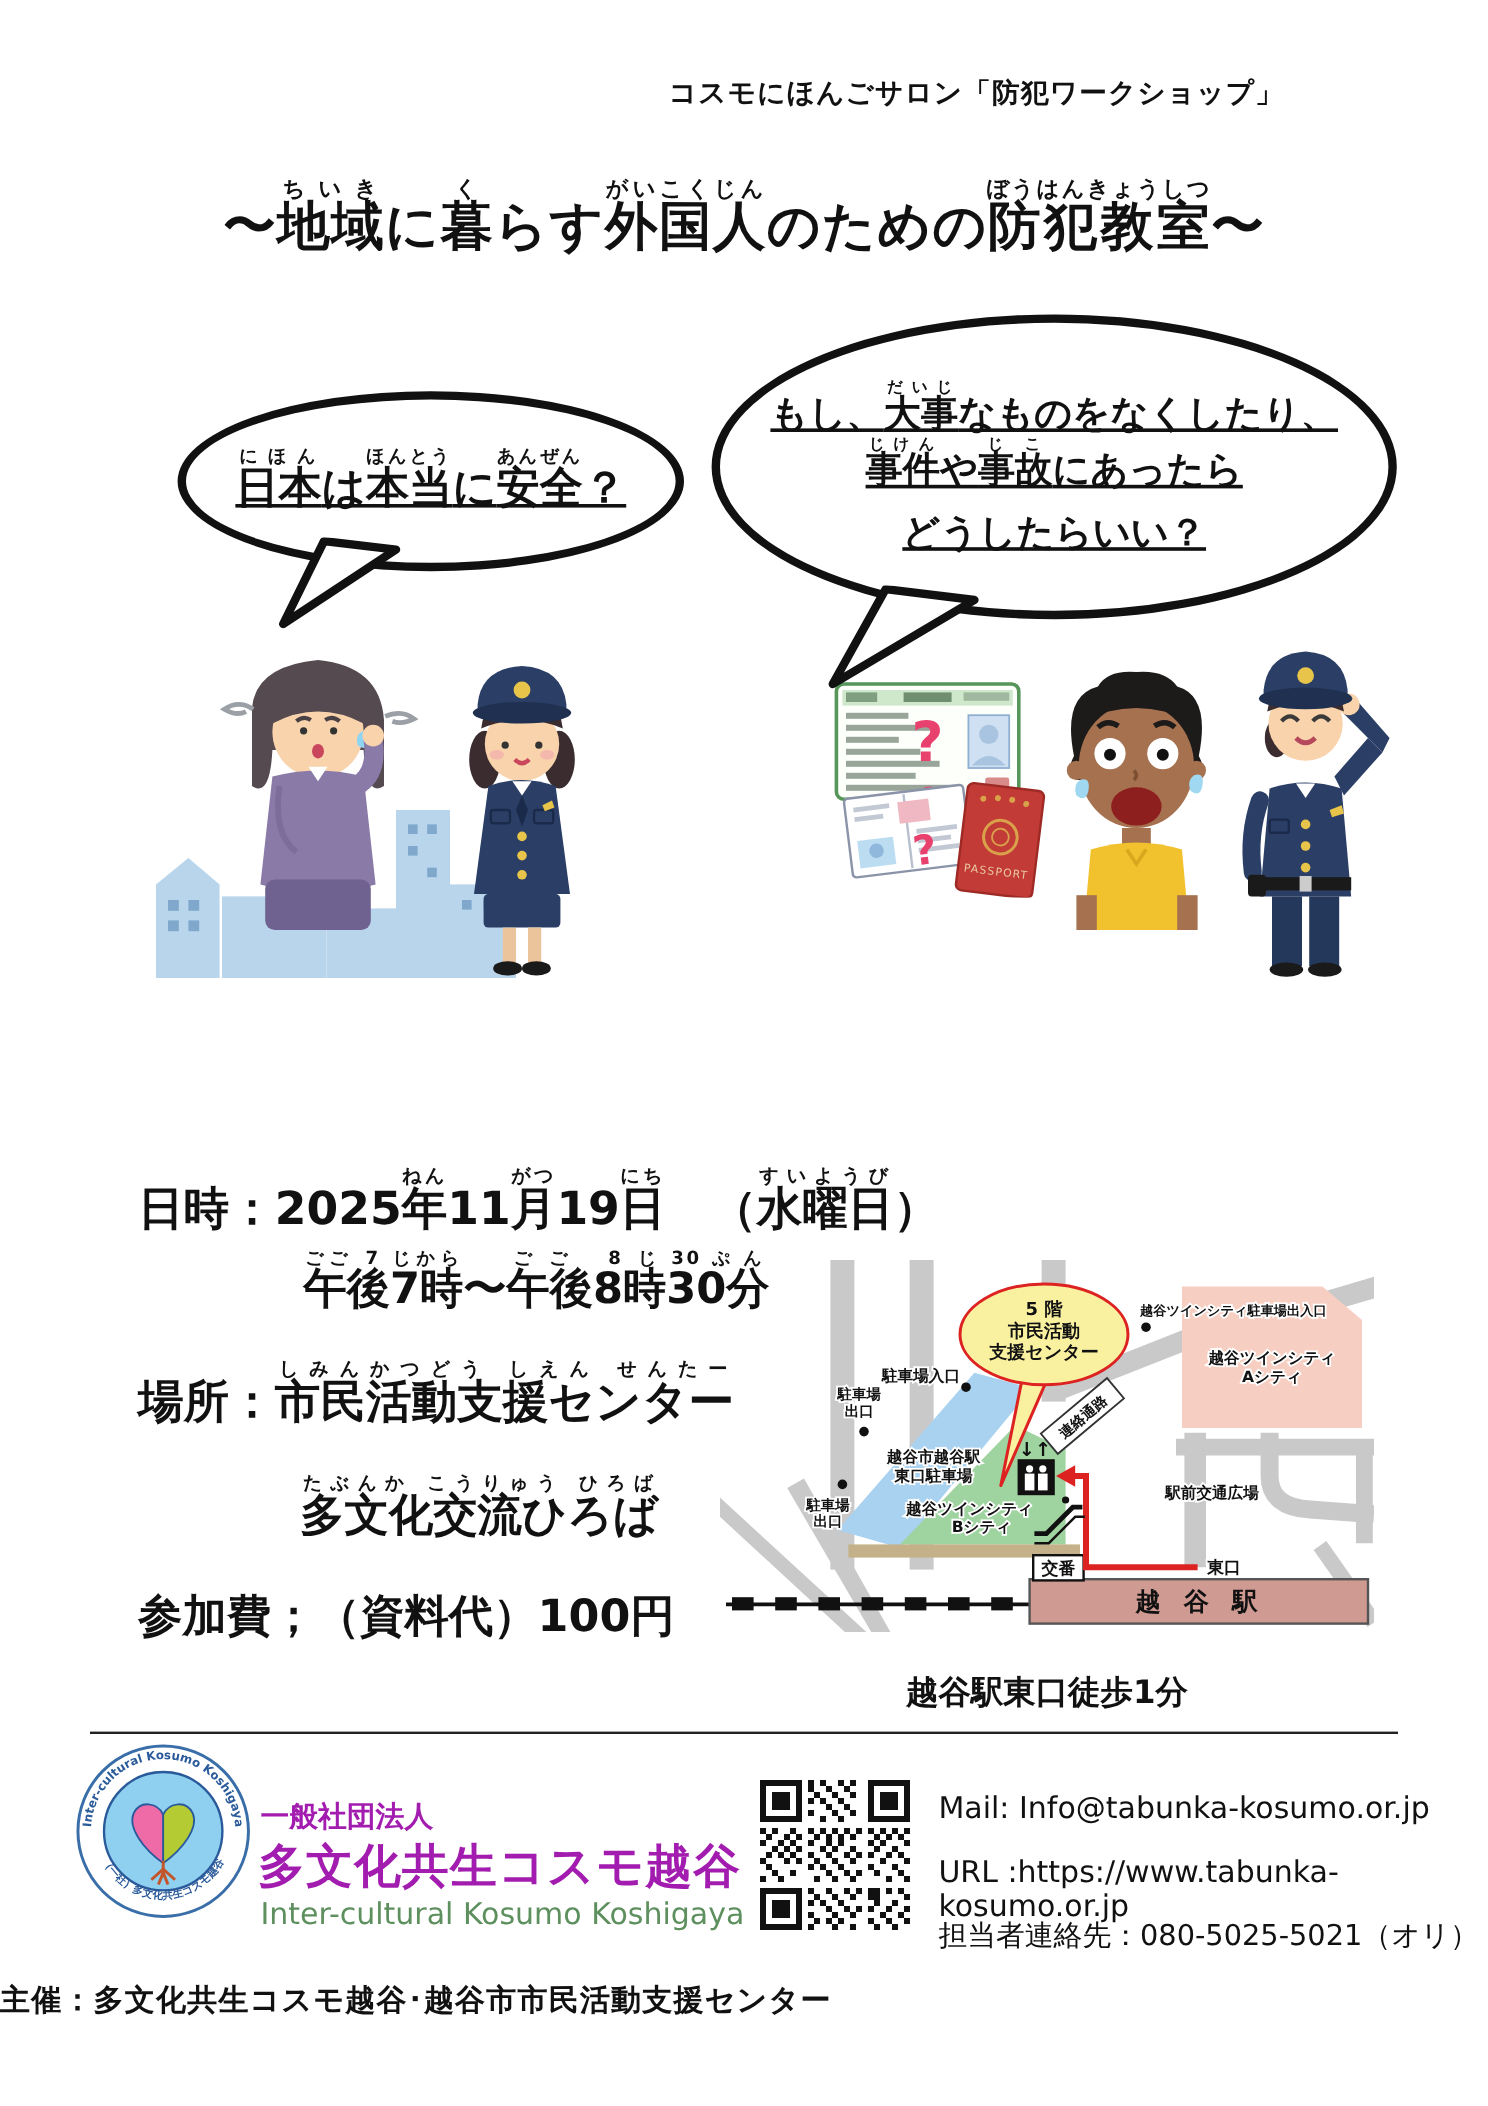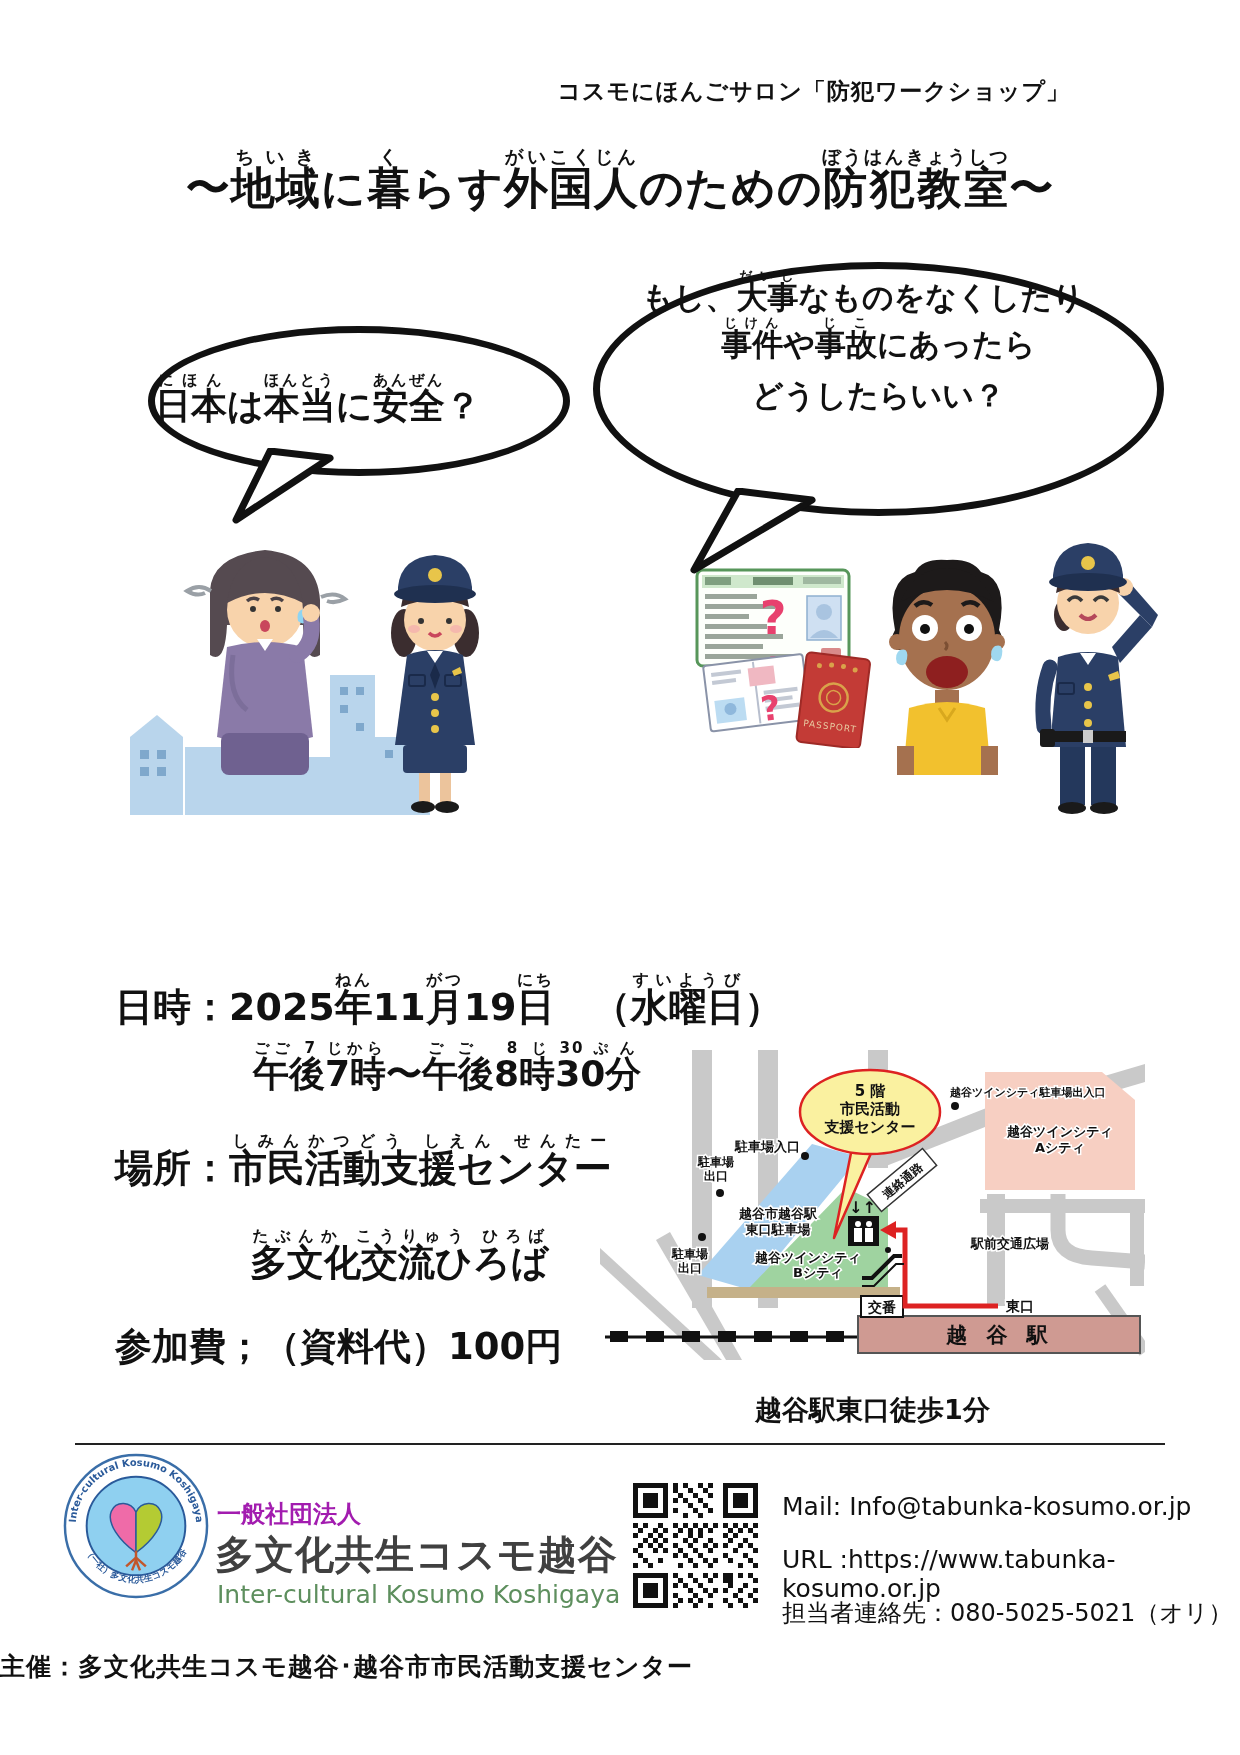--- a/index.html
+++ b/index.html
@@ -2,46 +2,46 @@
 <html><head>
 <meta charset="utf-8">
 <style>
   html,body{margin:0;padding:0;background:#888;}
   .page{
     position:relative;width:1240px;height:1755px;background:#fff;margin:0 auto;
     font-family:"DejaVu Sans","Liberation Sans",sans-serif;color:#111;overflow:hidden;
   }
   .abs{position:absolute;}
   
-  .top-note{top:76px;right:170px;font-size:23px;font-weight:700;letter-spacing:1px;margin-left:32px;}
+  .top-note{top:62px;right:170px;font-size:23px;font-weight:700;letter-spacing:1px;margin-left:32px;}
   .title{top:148px;left:0;width:100%;text-align:center;font-size:44px;font-weight:800;letter-spacing:1px;white-space:nowrap;}
   ruby{ruby-position:over;}
   rt{font-size:0.42em;font-weight:700;letter-spacing:2px;}
   .bubble{
     border:7px solid #111;border-radius:50%;
-    display:flex;align-items:center;
-    background:#fff;z-index:1;text-align:center;
+    display:flex;align-items:center;justify-content:center;
+    background:#fff;z-index:1;text-align:center;text-decoration:underline;
   }
   .bubble-left{left:148px;top:326px;width:408px;height:136px;font-size:36px;font-weight:800;}
   .bubble-right{left:593px;top:262px;width:557px;height:240px;font-size:31px;font-weight:800;flex-direction:column;line-height:1.15;}
   .bubble-right .b-line{display:block;}
   .bubble-right .b-line3{margin-top:16px;}
   .tail{z-index:2;}
   .desc{left:100px;top:828px;width:1070px;font-size:35px;font-weight:800;line-height:1.5;letter-spacing:0.5px;}
   .info{font-weight:800;white-space:nowrap;}
   .info-datetime{left:115px;top:948px;font-size:38px;margin-top:24px;}
   .info-time{left:253px;top:1040px;font-size:36px;}
   .info-place{left:115px;top:1133px;font-size:38px;}
   .info-room{left:250px;top:1228px;font-size:37px;}
   .info-fee{left:115px;top:1322px;font-size:37px;font-weight:800;}
   .map-wrap{left:600px;top:1050px;width:545px;height:310px;}
   .map-caption{left:600px;top:1392px;width:545px;text-align:center;font-size:27px;font-weight:600;}
   .divider{left:75px;top:1443px;width:1090px;height:2px;background:#222;}
   .footer-orgtype{left:217px;top:1498px;font-size:24px;color:#a21caf;font-weight:600;}
-  .footer-orgname{left:215px;top:1528px;font-size:39px;color:#404040;font-weight:700;letter-spacing:1px;}
+  .footer-orgname{left:215px;top:1528px;font-size:39px;color:#a21caf;font-weight:700;letter-spacing:1px;}
   .footer-orgen{left:217px;top:1580px;font-size:25px;color:#5e8f5e;}
   .footer-mail{left:782px;top:1492px;font-size:25px;}
   .footer-url{left:782px;top:1545px;font-size:25px;}
   .footer-contact{left:782px;top:1597px;font-size:24px;}
   .organizer{left:0;top:1650px;width:100%;text-align:left;font-size:25px;font-weight:600;letter-spacing:1px;}
   svg text{font-family:"DejaVu Sans","Liberation Sans",sans-serif;}
 </style>
 </head>
 <body>
 

